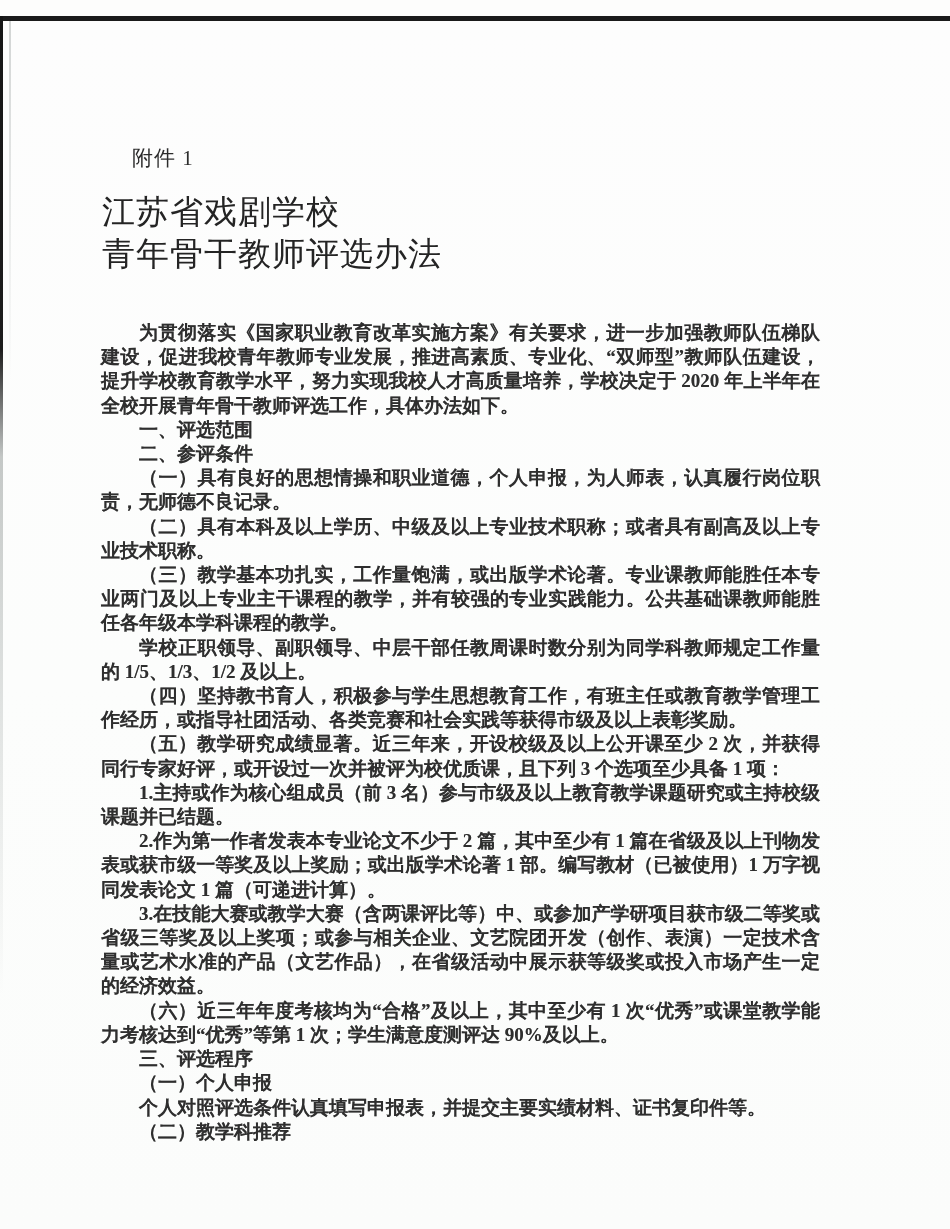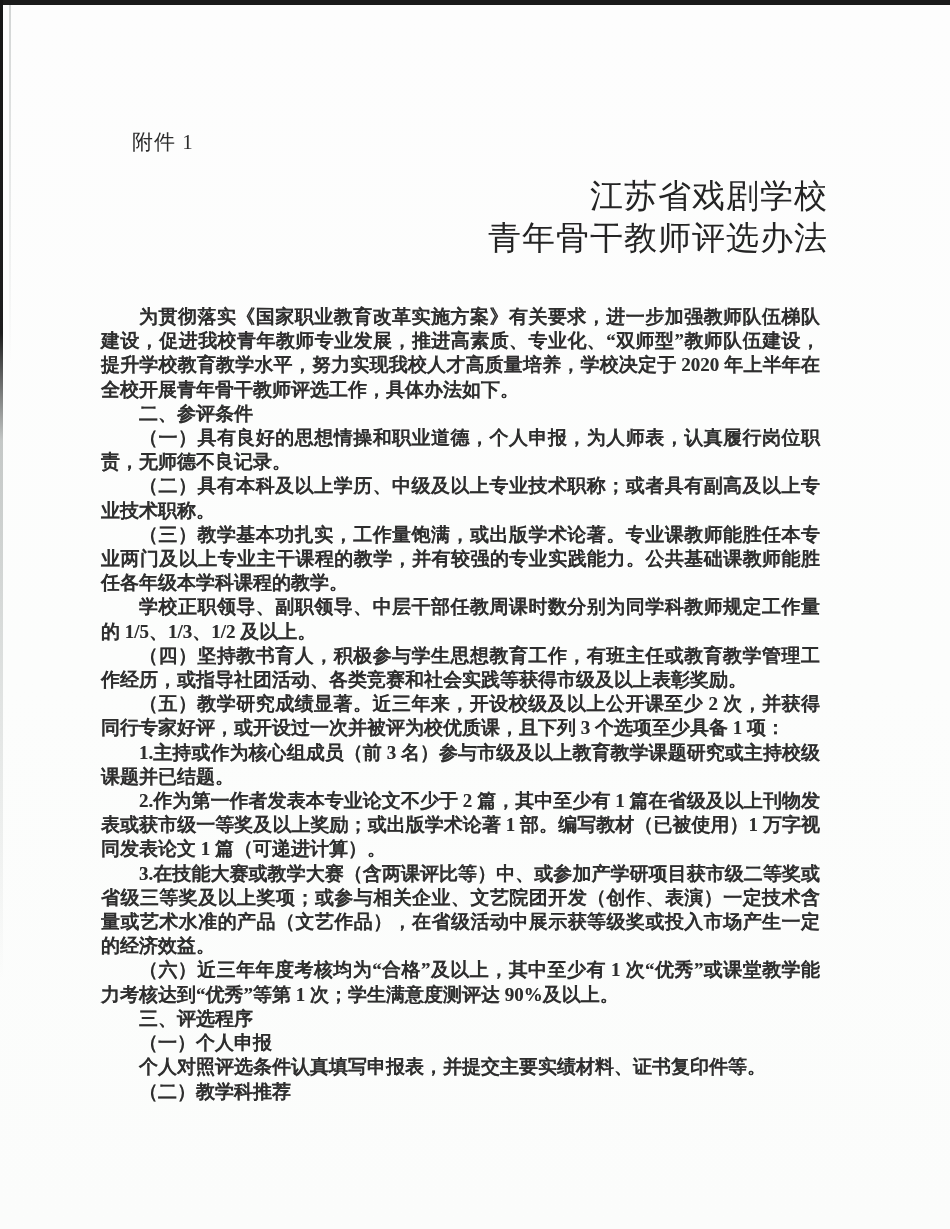--- a/index.html
+++ b/index.html
@@ -12,20 +12,21 @@
     position: relative;
     background: #fdfdfc;
     overflow: hidden;
     font-family: "Liberation Serif", "DejaVu Serif", serif;
   }
   
   .page {
     position: absolute;
     inset: 0;
     background: linear-gradient(180deg, #fdfdfd 0%, #fcfdfc 55%, #fbfcfb 100%);
+    margin-top: 16px;
   }
   
   .scan-bar-top {
     position: absolute;
     top: 0; left: 0;
     width: 950px; height: 5px;
     background: #1b1b1b;
   }
   .scan-strip-left {
     position: absolute;
@@ -48,24 +49,24 @@
     left: 132px;
     top: 129px;
     font-size: 21px;
     line-height: 26px;
     color: #2c2c2c;
     letter-spacing: 1px;
     white-space: nowrap;
   }
   .title-block {
     position: absolute;
-    left: 88px;
+    left: 102px;
     top: 175px;
     width: 740px;
-    text-align: right;
+    text-align: left;
     color: #242424;
   }
   .title-line {
     font-size: 33px;
     line-height: 42px;
     letter-spacing: 1px;
     white-space: nowrap;
   }
   .body-text {
     position: absolute;
@@ -95,20 +96,21 @@
 
   <div class="attachment-label">附件 1</div>
 
   <div class="title-block">
     <div class="title-line">江苏省戏剧学校</div>
     <div class="title-line">青年骨干教师评选办法</div>
   </div>
 
   <div class="body-text">
     <p>为贯彻落实《国家职业教育改革实施方案》有关要求，进一步加强教师队伍梯队建设，促进我校青年教师专业发展，推进高素质、专业化、“双师型”教师队伍建设，提升学校教育教学水平，努力实现我校人才高质量培养，学校决定于 2020 年上半年在全校开展青年骨干教师评选工作，具体办法如下。</p>
+    <p>一、评选范围</p>
     <p>二、参评条件</p>
     <p>（一）具有良好的思想情操和职业道德，个人申报，为人师表，认真履行岗位职责，无师德不良记录。</p>
     <p>（二）具有本科及以上学历、中级及以上专业技术职称；或者具有副高及以上专业技术职称。</p>
     <p>（三）教学基本功扎实，工作量饱满，或出版学术论著。专业课教师能胜任本专业两门及以上专业主干课程的教学，并有较强的专业实践能力。公共基础课教师能胜任各年级本学科课程的教学。</p>
     <p>学校正职领导、副职领导、中层干部任教周课时数分别为同学科教师规定工作量的 1/5、1/3、1/2 及以上。</p>
     <p>（四）坚持教书育人，积极参与学生思想教育工作，有班主任或教育教学管理工作经历，或指导社团活动、各类竞赛和社会实践等获得市级及以上表彰奖励。</p>
     <p>（五）教学研究成绩显著。近三年来，开设校级及以上公开课至少 2 次，并获得同行专家好评，或开设过一次并被评为校优质课，且下列 3 个选项至少具备 1 项：</p>
     <p>1.主持或作为核心组成员（前 3 名）参与市级及以上教育教学课题研究或主持校级课题并已结题。</p>
     <p>2.作为第一作者发表本专业论文不少于 2 篇，其中至少有 1 篇在省级及以上刊物发表或获市级一等奖及以上奖励；或出版学术论著 1 部。编写教材（已被使用）1 万字视同发表论文 1 篇（可递进计算）。</p>
     <p>3.在技能大赛或教学大赛（含两课评比等）中、或参加产学研项目获市级二等奖或省级三等奖及以上奖项；或参与相关企业、文艺院团开发（创作、表演）一定技术含量或艺术水准的产品（文艺作品），在省级活动中展示获等级奖或投入市场产生一定的经济效益。</p>

